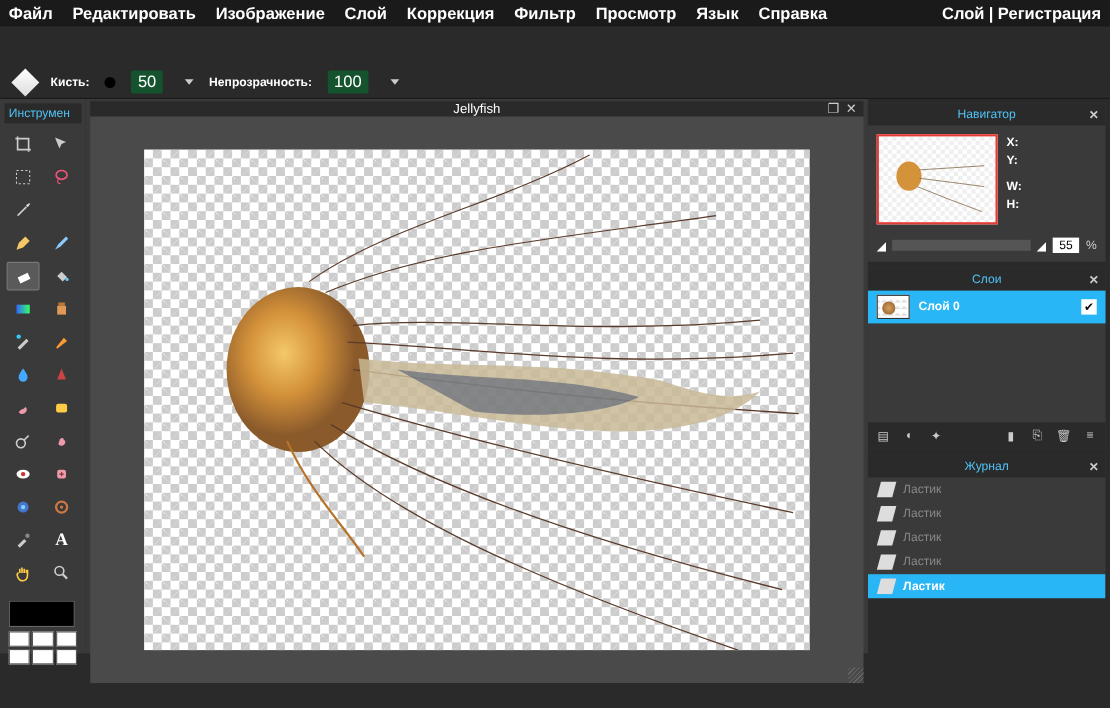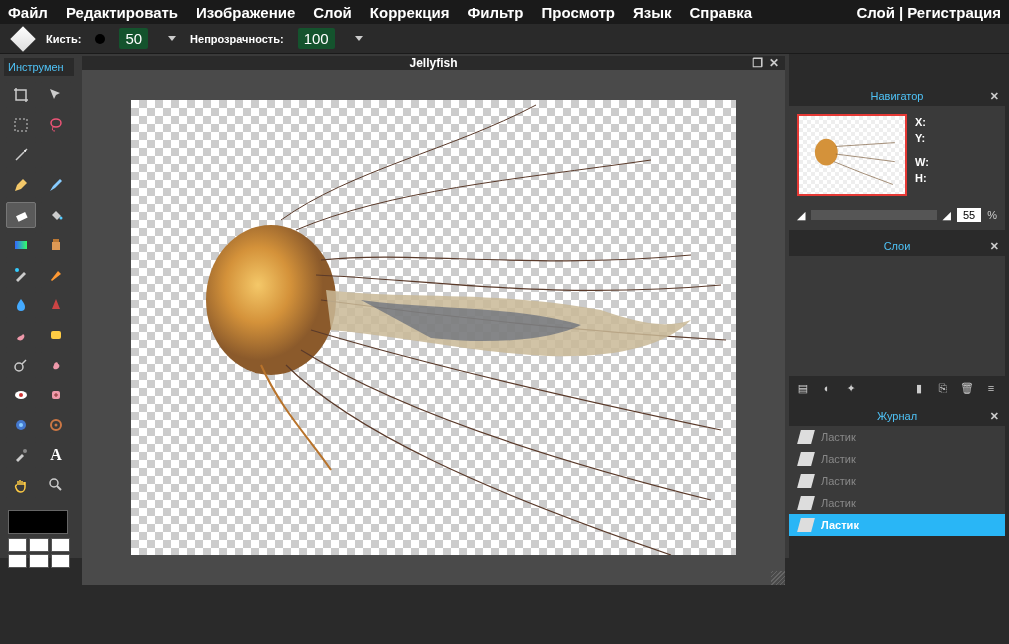--- a/index.html
+++ b/index.html
@@ -2,51 +2,51 @@
 <html><head>
 <meta charset="utf-8">
 <style>
 * { margin: 0; padding: 0; box-sizing: border-box; font-family: Arial, sans-serif; }
 body { background: #2a2a2a; width: 1009px; height: 644px; overflow: hidden; color: #ccc; font-size: 11px; }
 
 .menu-bar { height: 24px; background: #1a1a1a; display: flex; align-items: center; padding: 0 8px; gap: 18px; color: #fff; font-weight: bold; font-size: 15px; }
 .menu-bar .right { margin-left: auto; display: flex; gap: 4px; align-items: center; }
 .menu-item { cursor: pointer; }
 
-.options-bar { height: 30px; background: #2a2a2a; display: flex; align-items: center; padding: 0 14px; gap: 14px; color: #fff; font-size: 11px; border-bottom: 1px solid #1a1a1a; }
+.options-bar { height: 30px; background: #2a2a2a; display: flex; align-items: center; padding: 0 14px; gap: 14px; color: #fff; font-size: 11px; border-bottom: 1px solid #1a1a1a; margin-top: 36px; }
 .opt-icon { width: 18px; height: 18px; background: linear-gradient(135deg,#fff,#ddd); transform: rotate(45deg); }
 .opt-label { font-weight: bold; }
 .opt-val { background: #14532d; padding: 2px 6px; border-radius: 2px; position: relative; font-size: 15px; }
 .tri { display: inline-block; width: 0; height: 0; border-left: 4px solid transparent; border-right: 4px solid transparent; border-top: 5px solid #ccc; margin-left: 6px; }
 
 .workspace { display: flex; height: 504px; }
 
 .toolbox { width: 78px; background: #3a3a3a; padding: 4px; }
 .toolbox-title { color: #4fc3f7; font-size: 11px; padding: 3px 4px; background: #2a2a2a; margin-bottom: 4px; }
 .tool-grid { display: grid; grid-template-columns: 1fr 1fr; gap: 4px; padding: 2px; }
 .tool { width: 30px; height: 26px; background: #3a3a3a; display: flex; align-items: center; justify-content: center; cursor: pointer; border-radius: 2px; }
 .tool.active { background: #5a5a5a; border: 1px solid #777; }
 .tool svg { width: 16px; height: 16px; }
 .swatches { margin-top: 6px; padding: 4px; }
 .swatch-main { width: 60px; height: 24px; background: #000; border: 1px solid #666; }
 .swatch-grid { display: grid; grid-template-columns: repeat(3,1fr); gap: 2px; margin-top: 4px; }
 .sw { height: 14px; background: #fff; border: 1px solid #555; }
 
 .canvas-area { flex: 1; background: #3a3a3a; display: flex; flex-direction: column; position: relative; padding: 0 4px; }
-.doc-title { height: 24px; background: #2a2a2a; display: flex; align-items: center; justify-content: center; color: #fff; font-weight: bold; font-size: 12px; position: relative; margin-top: 2px; }
+.doc-title { height: 24px; background: #2a2a2a; display: flex; align-items: center; justify-content: center; color: #fff; font-weight: normal; font-size: 12px; position: relative; margin-top: 2px; }
 .doc-title .wbtns { position: absolute; right: 6px; display: flex; gap: 6px; color: #ccc; }
 .canvas-wrap { flex: 1; background: #4a4a4a; display: flex; align-items: center; justify-content: center; padding: 30px; position: relative; }
 .canvas { width: 605px; height: 455px; background-color: #fff; 
   background-image: linear-gradient(45deg,#ccc 25%,transparent 25%),linear-gradient(-45deg,#ccc 25%,transparent 25%),linear-gradient(45deg,transparent 75%,#ccc 75%),linear-gradient(-45deg,transparent 75%,#ccc 75%);
   background-size: 16px 16px; background-position: 0 0,0 8px,8px -8px,-8px 0;
   position: relative; }
 .canvas svg { position: absolute; top:0;left:0;width:100%;height:100%; }
 .status-bar { height: 20px; background: #3a3a3a; display: flex; align-items: center; padding: 0 8px; gap: 14px; color: #fff; font-size: 11px; }
 
-.panels { width: 220px; display: flex; flex-direction: column; gap: 6px; padding: 4px 4px 4px 0; margin-top: 28px; }
+.panels { width: 220px; display: flex; flex-direction: column; gap: 6px; padding: 4px 4px 4px 0; }
 .panel { background: #3a3a3a; }
 .panel-head { height: 20px; background: #2a2a2a; display: flex; align-items: center; justify-content: center; color: #4fc3f7; font-size: 11px; position: relative; }
 .panel-head .closebtn { position: absolute; right: 6px; color: #ccc; cursor: pointer; font-weight: bold; }
 
 .nav-body { padding: 8px; display: flex; gap: 8px; }
 .nav-thumb { width: 110px; height: 82px; border: 2px solid #e53935; 
   background-color:#fff;
   background-image: linear-gradient(45deg,#eee 25%,transparent 25%),linear-gradient(-45deg,#eee 25%,transparent 25%),linear-gradient(45deg,transparent 75%,#eee 75%),linear-gradient(-45deg,transparent 75%,#eee 75%);
   background-size: 8px 8px; background-position: 0 0,0 4px,4px -4px,-4px 0;
   position: relative; }
@@ -347,20 +347,25 @@
         <span>%</span>
       </div>
     </div>
 
     <div class="panel">
       <div class="panel-head">
         <span>Слои</span>
         <span class="closebtn">✕</span>
       </div>
       <div class="layers-body">
+        <div class="layer-row">
+          <div class="layer-thumb"></div>
+          <span class="layer-name">Слой 0</span>
+          <div class="layer-check">✔</div>
+        </div>
         <div style="height:90px"></div>
       </div>
       <div class="layers-foot">
         <div class="lf-icon">▤</div>
         <div class="lf-icon">◐</div>
         <div class="lf-icon">✦</div>
         <div class="spacer"></div>
         <div class="lf-icon">▮</div>
         <div class="lf-icon">⎘</div>
         <div class="lf-icon">🗑</div>

